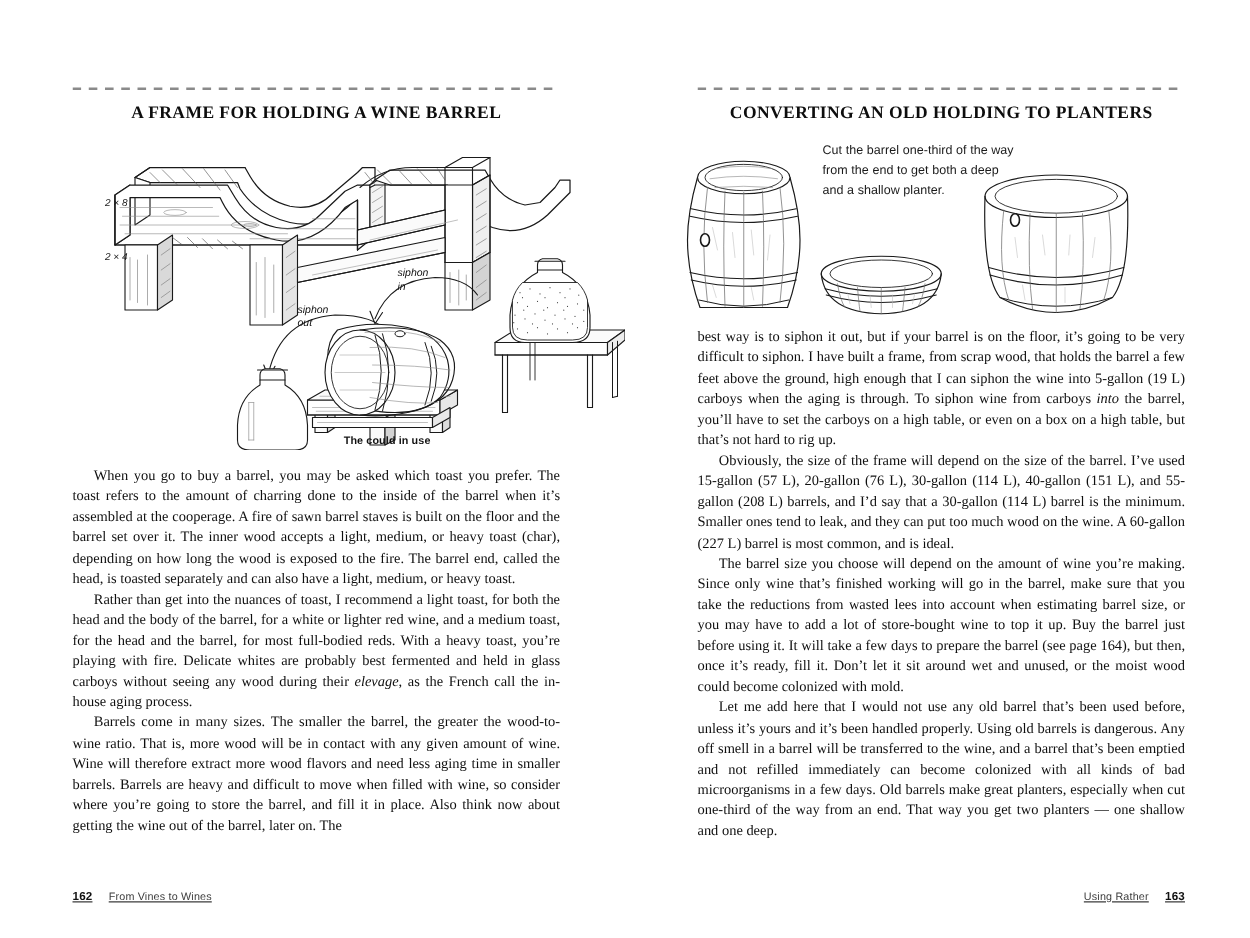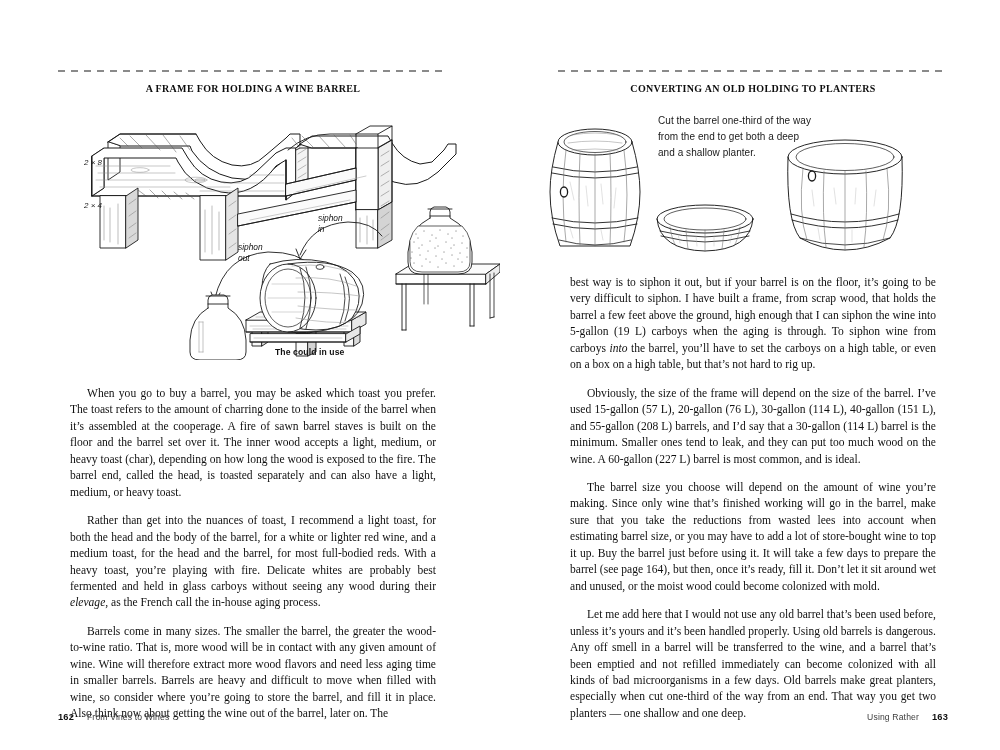--- a/index.html
+++ b/index.html
@@ -42,21 +42,21 @@
     width: 100%;
     height: 2px;
     background-image: linear-gradient(to right, #8a8a8a 0 7px, transparent 7px 13px);
     background-size: 13px 2px;
     background-repeat: repeat-x;
   }
   .feature-title {
     text-align: center;
     font-family: "Liberation Serif", serif;
     font-weight: bold;
-    font-size: 10px;
+    font-size: 14px;
     letter-spacing: 0.35px;
     margin-top: 11px;
     color: #0d0d0d;
   }
 
   
   .illo {
     position: absolute;
     left: 0;
     width: 100%;
@@ -100,37 +100,38 @@
     width: 390px;
     font-family: "Liberation Serif", serif;
     font-size: 11.55px;
     line-height: 1.425;
     text-align: justify;
     color: #0f0f0f;
     -webkit-hyphens: none;
     hyphens: none;
   }
   .body-text p {
-    margin: 12px;
+    margin: 0;
     text-indent: 17px;
   }
   .body-text p.no-indent { text-indent: 0; }
   .body-text i { font-style: italic; }
 
   
   .footer {
     position: absolute;
     bottom: 28px;
     font-family: "Liberation Sans", sans-serif;
     font-size: 8.6px;
     color: #3c3c3c;
     letter-spacing: 0.15px;
     display: flex;
     align-items: baseline;
     gap: 13px;
+    text-decoration: underline;
   }
   .footer-left  { left: 58px; }
   .footer-right { right: 52px; }
   .folio {
     font-weight: bold;
     font-size: 9.3px;
     color: #111111;
   }
 
   

